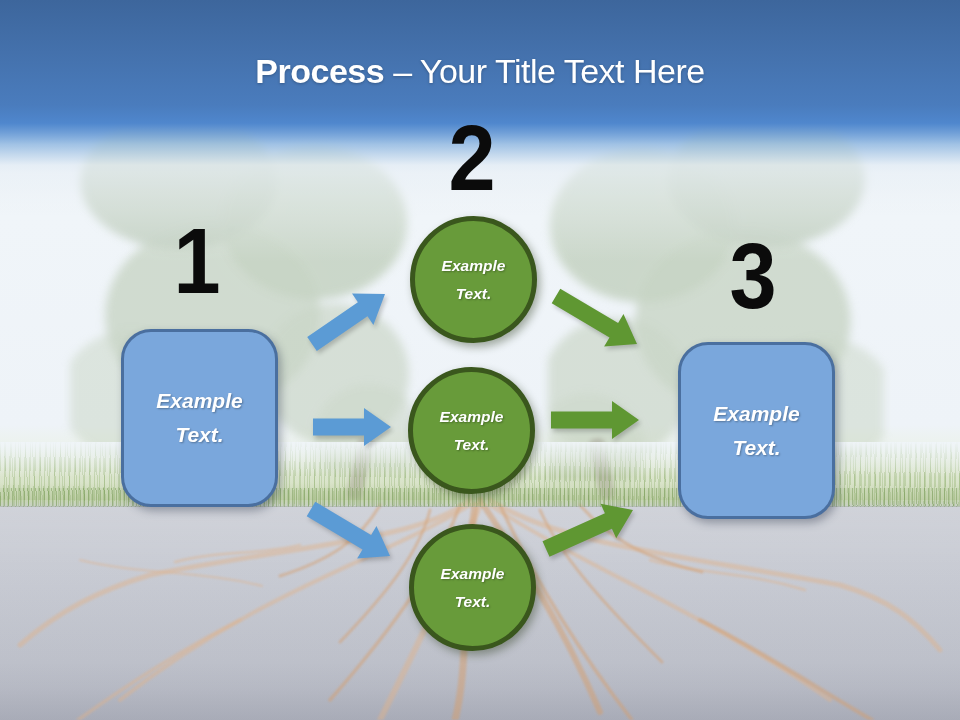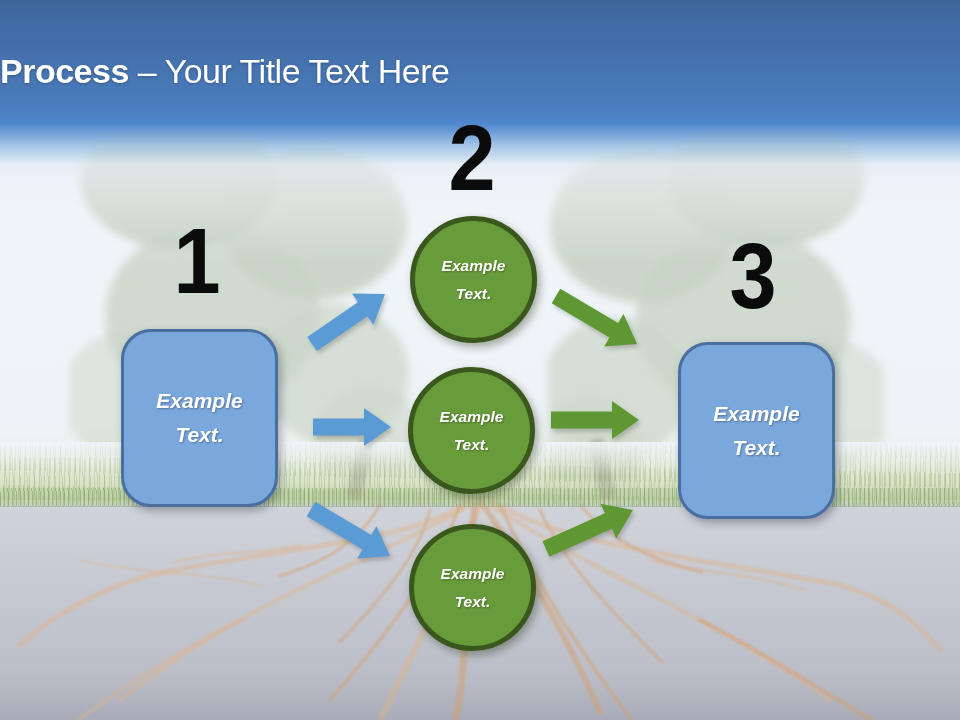--- a/index.html
+++ b/index.html
@@ -45,21 +45,21 @@
     border-bottom:1px solid rgba(150,160,150,.4);}
   .roots-svg{position:absolute;left:0;top:0;z-index:1;filter:blur(1px);opacity:.85;}
   .haze{position:absolute;left:0;top:0;width:960px;height:262px;z-index:2;
     background:linear-gradient(180deg,
       rgba(61,102,156,1) 0%, rgba(68,113,172,1) 20%, rgba(74,124,189,1) 40%,
       rgba(78,134,205,.95) 47%, rgba(160,195,230,.75) 55%,
       rgba(235,242,248,.7) 63%, rgba(240,245,249,.45) 75%, rgba(240,245,249,0) 100%);}
   .soil-shade{position:absolute;left:0;top:500px;width:960px;height:220px;z-index:1;
     background:linear-gradient(180deg, rgba(255,255,255,.18) 0%, rgba(255,255,255,0) 30%, rgba(88,92,108,.1) 85%, rgba(88,92,108,.18) 100%);}
   
-  .title{position:absolute;left:0;top:52px;width:960px;z-index:3;
+  .title{position:absolute;left:0;top:52px;width:960px;text-align:center;z-index:3;
     color:var(--title-text,#fff);font-size:34px;letter-spacing:-.5px;
     text-shadow:0 1px 3px rgba(0,0,0,.25);}
   .title .t-bold{font-weight:700;}
   .title .t-reg{font-weight:400;margin-left:9px;}
   .big-number{position:absolute;z-index:3;width:120px;text-align:center;
     color:var(--number-text,#0b0b0b);font-size:92px;font-weight:700;line-height:1;
     transform:scaleX(.92);}
   .num-1{left:137px;top:215px;}
   .num-2{left:412px;top:112px;}
   .num-3{left:693px;top:230px;}

